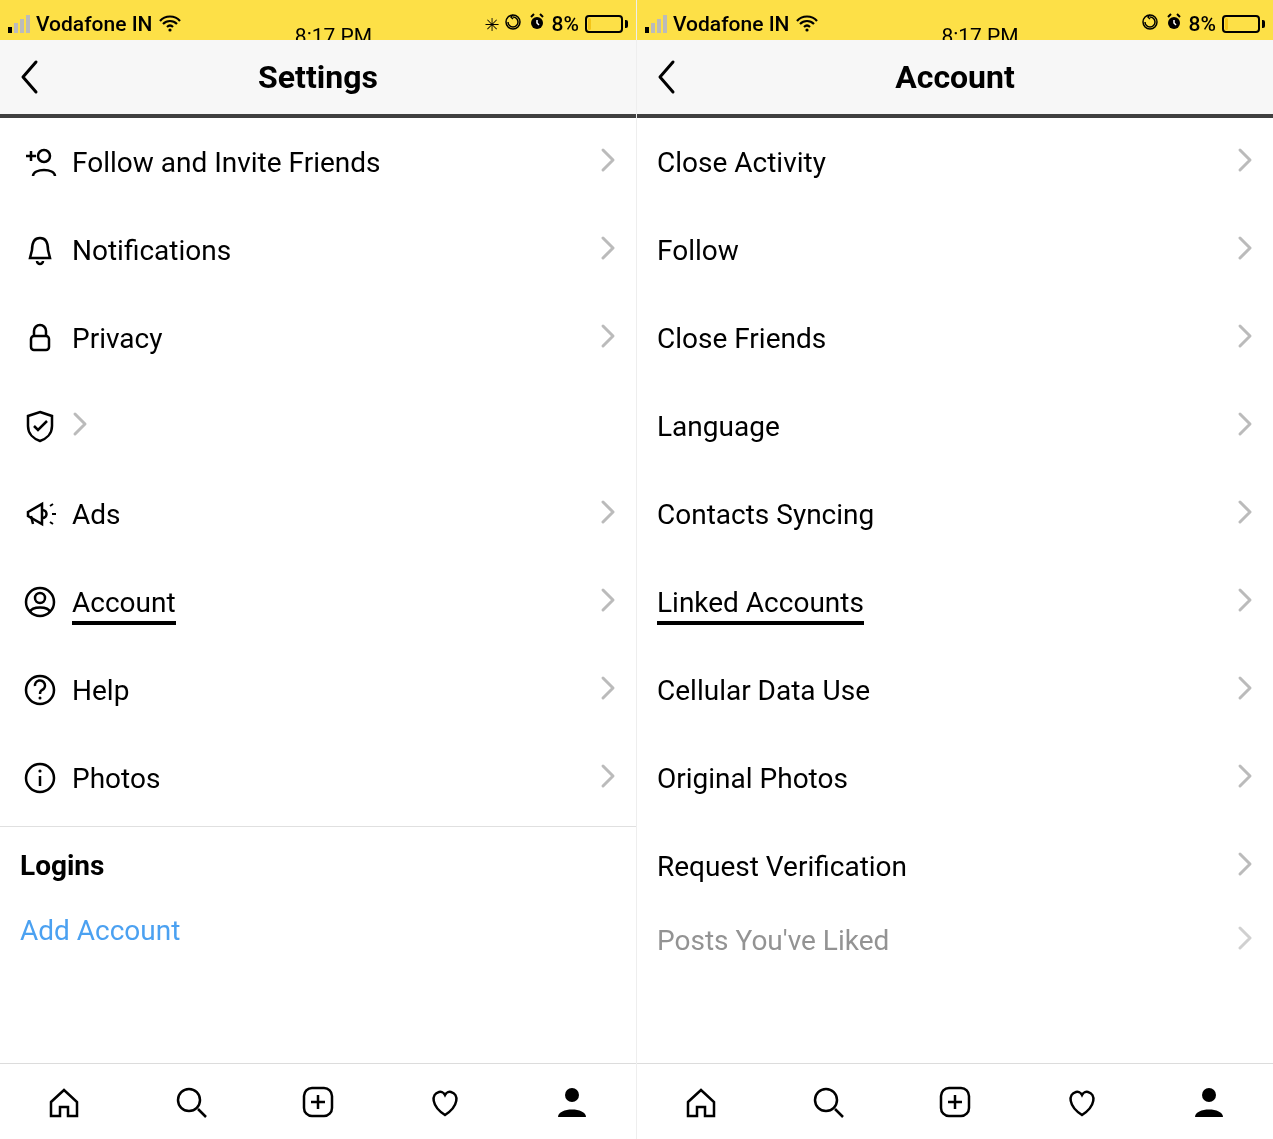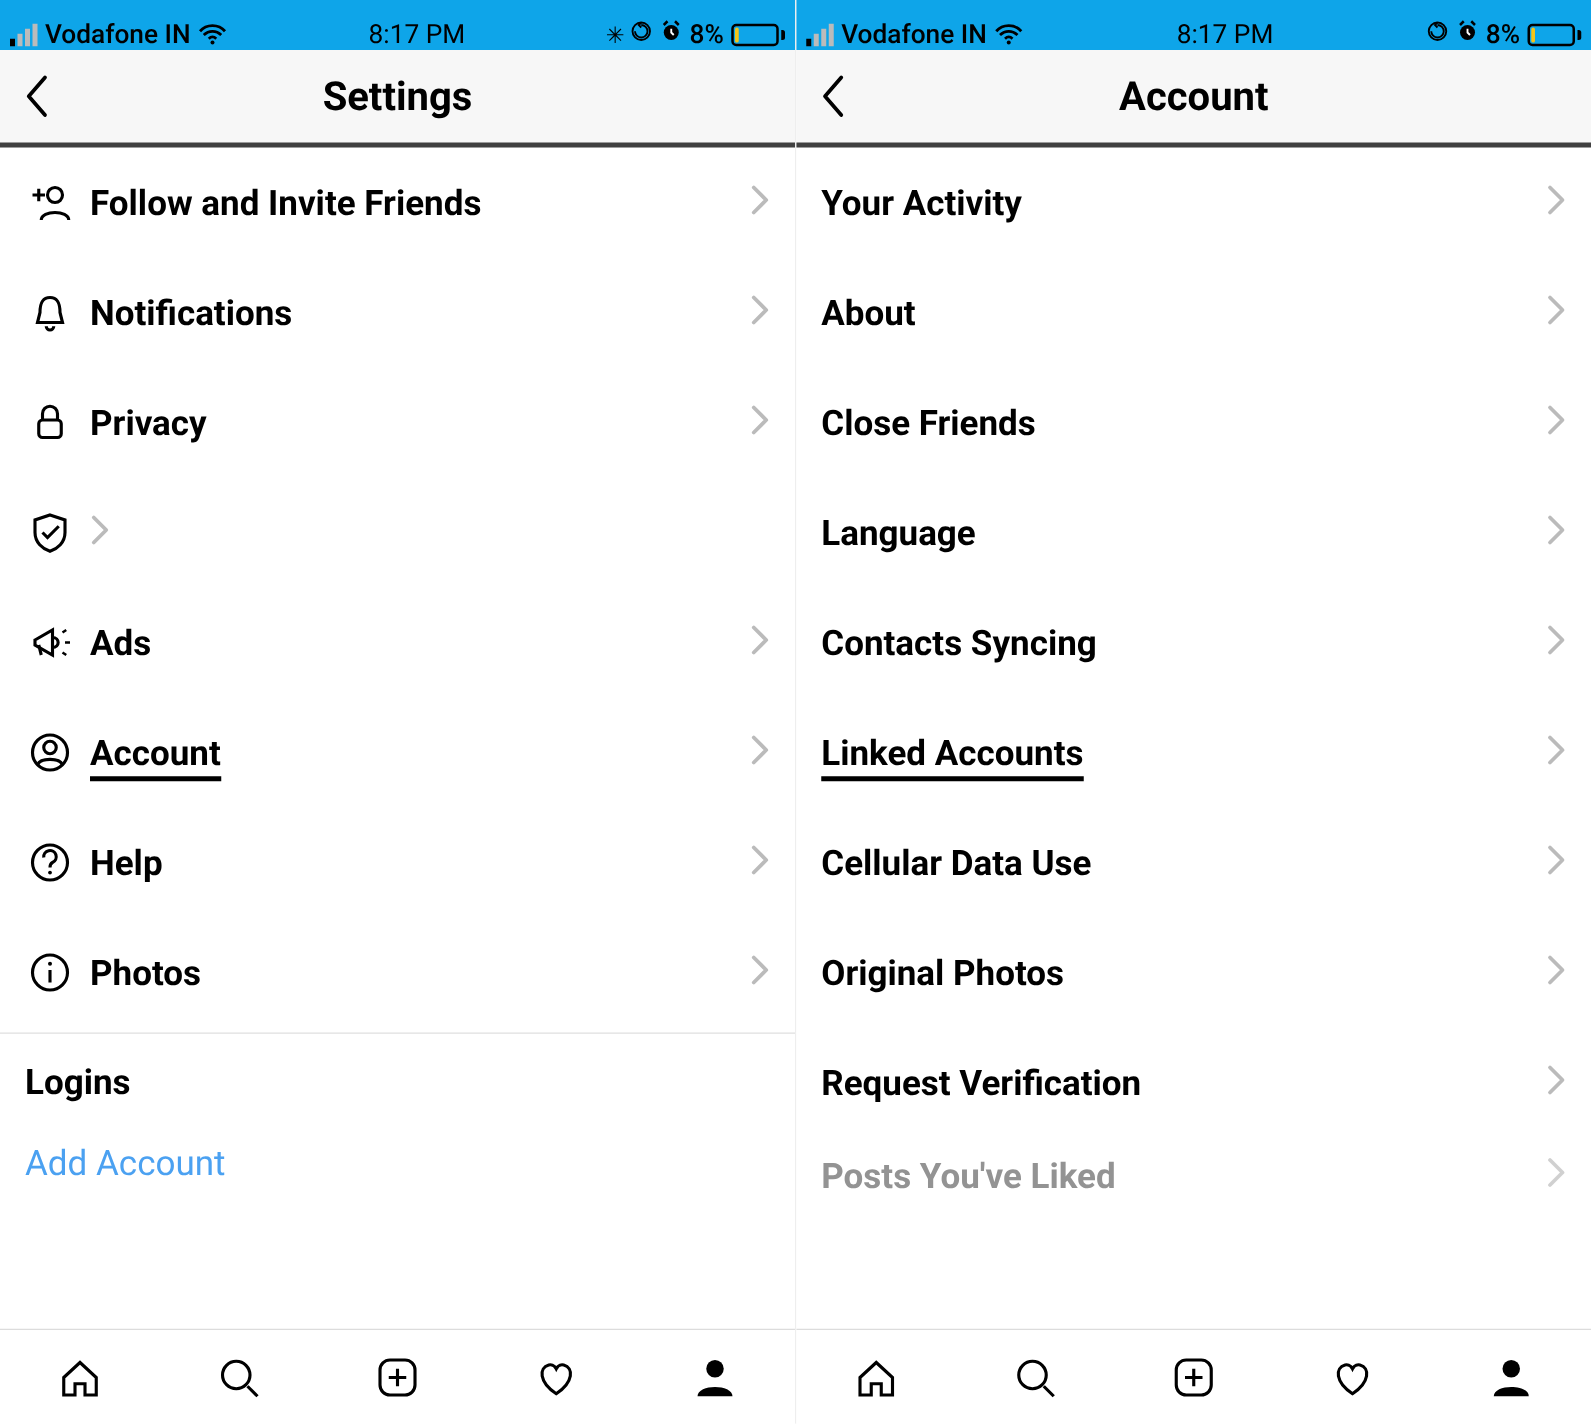--- a/index.html
+++ b/index.html
@@ -1,20 +1,20 @@
 <!DOCTYPE html>
 <html><head>
 <meta charset="utf-8">
 <style>
   * { box-sizing: border-box; margin: 0; padding: 0; }
   body { font-family: -apple-system, BlinkMacSystemFont, "Segoe UI", Roboto, Helvetica, Arial, sans-serif; background:#fff; }
   .viewport { width:1273px; height:1139px; display:flex; background:#fff; }
   .phone { flex:1; display:flex; flex-direction:column; border-right:1px solid #eee; position:relative; overflow:hidden;}
   .phone:last-child{border-right:none;}
-  .statusbar { height:40px; display:flex; align-items:flex-end; font-size:21px; font-weight:500; color:#000; padding:0 8px; background:#0ea5e9;}
+  .statusbar { height:40px; display:flex; align-items:flex-start; font-size:21px; font-weight:500; color:#000; padding:12px 8px; background:#fde047;}
   .statusbar .carrier{display:flex;align-items:center;gap:6px;}
   .statusbar .time{flex:1; text-align:center; font-weight:400;margin-top:12px;}
   .statusbar .right{display:flex;align-items:center;gap:6px;}
   .signal{display:inline-flex;align-items:flex-end;gap:2px;}
   .signal span{width:4px;background:#bbb;display:inline-block;}
   .signal span.on{background:#000;}
   .signal span:nth-child(1){height:6px;}
   .signal span:nth-child(2){height:10px;}
   .signal span:nth-child(3){height:14px;}
   .signal span:nth-child(4){height:18px;}
@@ -22,21 +22,21 @@
   .battery{display:inline-flex;align-items:center;}
   .battery-body{width:38px;height:18px;border:2px solid #000;border-radius:4px;position:relative;display:inline-block;}
   .battery-fill{position:absolute;left:1px;top:1px;bottom:1px;width:8%;background:#f5c518;border-radius:2px;}
   .battery-tip{width:3px;height:8px;background:#000;border-radius:0 2px 2px 0;margin-left:2px;}
   .header{height:78px;display:flex;align-items:center;background:#f7f7f7;border-bottom:4px solid #404040;position:relative;}
   .header .back{width:60px;display:flex;align-items:center;justify-content:center;}
   .header .title{position:absolute;left:0;right:0;text-align:center;font-size:32px;font-weight:700;color:#000;pointer-events:none;}
   .list{flex:1;overflow:hidden;background:#fff;}
   .row{height:88px;display:flex;align-items:center;padding:0 20px;color:#000;}
   .row .icon{width:52px;display:flex;align-items:center;justify-content:flex-start;}
-  .row .label{flex:1;font-size:28px;font-weight:700;}
+  .row .label{flex:1;font-size:28px;font-weight:400;}
   .row .chev{color:#bbb;}
   .underline{border-bottom:4px solid #000; padding-bottom:2px;}
   .section-title{font-size:28px;font-weight:700;padding:22px 20px 6px;color:#000;}
   .divider{height:1px;background:#e0e0e0;margin-top:4px;}
   .link-blue{color:#3897f0;font-size:28px;font-weight:400;padding:26px 20px 0;}
   .cut{opacity:0.9;}
   .tabbar{height:76px;border-top:1px solid #dcdcdc;display:flex;align-items:center;justify-content:space-around;background:#fff;}
   .tabbar .tab svg{display:block;}
   .loading{font-size:18px;letter-spacing:-2px;}
   svg{stroke:#000;fill:none;}
@@ -287,27 +287,27 @@
       <div class="back">
         <svg width="22" height="36" viewBox="0 0 22 36">
             <path d="M17 3 L4 18 L17 33" stroke-width="3" stroke-linecap="round" stroke-linejoin="round"></path>
           </svg>
       </div>
       <div class="title">Account</div>
     </div>
 
     <div class="list account-list">
       <div class="row">
-        <span class="label">Your Activity</span>
-        <span class="chev"><svg width="16" height="26" viewBox="0 0 16 26">
-              <path d="M3 3 L13 13 L3 23" stroke="#bbb" stroke-width="3" stroke-linecap="round" stroke-linejoin="round"></path>
-            </svg></span>
-      </div>
-      <div class="row">
-        <span class="label">About</span>
+        <span class="label">Close Activity</span>
+        <span class="chev"><svg width="16" height="26" viewBox="0 0 16 26">
+              <path d="M3 3 L13 13 L3 23" stroke="#bbb" stroke-width="3" stroke-linecap="round" stroke-linejoin="round"></path>
+            </svg></span>
+      </div>
+      <div class="row">
+        <span class="label">Follow</span>
         <span class="chev"><svg width="16" height="26" viewBox="0 0 16 26">
               <path d="M3 3 L13 13 L3 23" stroke="#bbb" stroke-width="3" stroke-linecap="round" stroke-linejoin="round"></path>
             </svg></span>
       </div>
       <div class="row">
         <span class="label">Close Friends</span>
         <span class="chev"><svg width="16" height="26" viewBox="0 0 16 26">
               <path d="M3 3 L13 13 L3 23" stroke="#bbb" stroke-width="3" stroke-linecap="round" stroke-linejoin="round"></path>
             </svg></span>
       </div>

